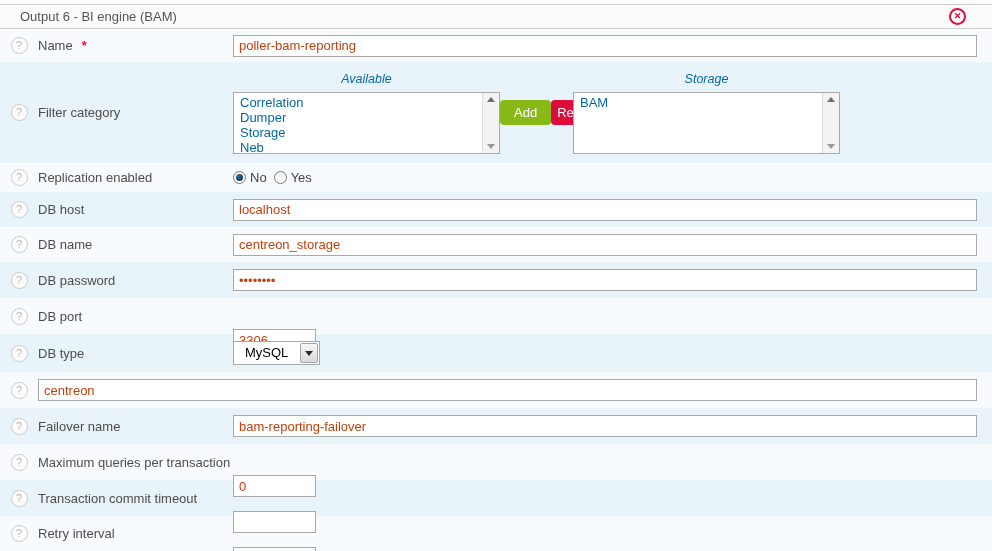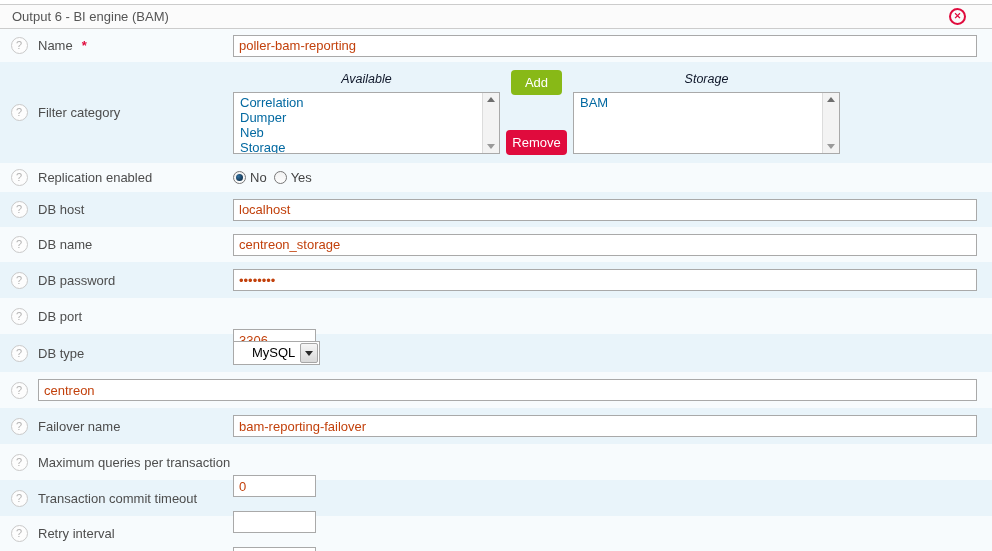--- a/index.html
+++ b/index.html
@@ -6,21 +6,21 @@
   html,body { background:#fff; }
   body { font-family: "Liberation Sans", sans-serif; }
   .page {
     position: relative; width: 992px; height: 551px;
     overflow: hidden; background: #fff;
   }
   .topgap { height: 4px; background: #fff; }
   .header {
     height: 25px; background: #fbfbfb;
     border-top: 1px solid #cccccc; border-bottom: 1px solid #cccccc;
-    display: flex; align-items: center; padding: 0 14px 0 12px;
+    display: flex; align-items: center; padding: 0 14px 0 20px;
   }
   .header .title { font-size: 13px; color: #555; }
   .header .spacer { flex: 1; }
   .close-btn {
     width: 17px; height: 17px; border: 2px solid #e00b3d; border-radius: 50%;
     color: #e00b3d; font-size: 9px; font-weight: bold; line-height: 13px;
     text-align: center; cursor: pointer; margin-right: 12px;
   }
   .row { display: flex; align-items: center; width: 100%; }
   .bg-a { background: #f7fbfd; }
@@ -37,39 +37,39 @@
   input.txt {
     width: 100%; height: 22px; border: 1px solid #a9a9a9; background: #fff;
     font-family: "Liberation Sans", sans-serif; font-size: 13px; color: #c2410c;
     padding: 0 5px; outline: none;
   }
   input.txt.small { width: 83px; margin-top: 48px; }
   
   .dual { display: flex; align-items: flex-start; }
   .listcol { width: 267px; }
   .list-title {
-    font-size: 12.5px; font-style: italic; color: #0f172a;
+    font-size: 12.5px; font-style: italic; color: #0369a1;
     text-align: center; height: 22px; line-height: 18px;
   }
   .listbox {
     height: 62px; border: 1px solid #a9a9a9; background: #fff;
     display: flex; overflow: hidden;
   }
   .list-items { flex: 1; padding-top: 2px; }
   .list-item { font-size: 13px; color: #0369a1; line-height: 15px; padding-left: 6px; }
   .sb {
     width: 17px; flex: 0 0 17px; background: #f3f3f3; border-left: 1px solid #dcdcdc;
     display: flex; flex-direction: column; justify-content: space-between;
     align-items: center; padding: 4px 0;
   }
   .arr-up { width:0; height:0; border-left:4px solid transparent; border-right:4px solid transparent; border-bottom:5px solid #6e6e6e; }
   .arr-dn { width:0; height:0; border-left:4px solid transparent; border-right:4px solid transparent; border-top:5px solid #9a9a9a; }
   .btncol {
     width: 73px; flex: 0 0 73px; height: 85px;
-    display: flex; flex-direction: column; justify-content: space-between; align-items: center;
+    display: flex; flex-direction: row; justify-content: space-between; align-items: center;
   }
   .btn {
     border: none; border-radius: 4px; color: #fff;
     font-family: "Liberation Sans", sans-serif; font-size: 13px; cursor: pointer;
   }
   .btn-add { background: #88b917; padding: 5px 14px; }
   .btn-remove { background: #e00b3d; padding: 5px 6px; }
   
   .radiogroup { display: flex; align-items: center; font-size: 13px; color: #444; }
   .radio {
@@ -80,21 +80,21 @@
   .radio.checked::after {
     content: ""; position: absolute; left: 2px; top: 2px; width: 7px; height: 7px;
     border-radius: 50%; background: radial-gradient(circle at 35% 35%, #2f6f9f, #0c2236);
   }
   .radio-label { margin-right: 7px; }
   
   .select {
     position: relative; width: 87px; height: 24px;
     border: 1px solid #a9a9a9; background: #fff; cursor: pointer;
   }
-  .select .sel-text { font-size: 13px; color: #000; line-height: 22px; padding-left: 18px; }
+  .select .sel-text { font-size: 13px; color: #000; line-height: 22px; padding-left: 11px; }
   .sel-btn {
     position: absolute; top: 1px; right: 1px; bottom: 1px; width: 18px;
     background: linear-gradient(#f6f6f6, #d9d9d9); border: 1px solid #a6a6a6;
     border-radius: 2px; display: flex; align-items: center; justify-content: center;
   }
   .sel-arr { width:0; height:0; border-left:4px solid transparent; border-right:4px solid transparent; border-top:5px solid #2b2b2b; }
   
   .h-name { height: 33px; }
   .h-filter { height: 101px; }
   .h-repl { height: 29px; }
@@ -128,22 +128,22 @@
       </span>
     <span class="lblcol">Filter category</span>
     <span class="fieldcol">
       <div class="dual">
         <div class="listcol">
           <div class="list-title">Available</div>
           <div class="listbox">
             <div class="list-items">
               <div class="list-item">Correlation</div>
               <div class="list-item">Dumper</div>
+              <div class="list-item">Storage</div>
               <div class="list-item">Neb</div>
-              <div class="list-item">Storage</div>
             </div>
             <div class="sb">
               <span class="arr-up"></span>
               <span class="arr-dn"></span>
             </div>
           </div>
         </div>
         <div class="btncol">
           <button class="btn btn-add">Add</button>
           <button class="btn btn-remove">Remove</button>

